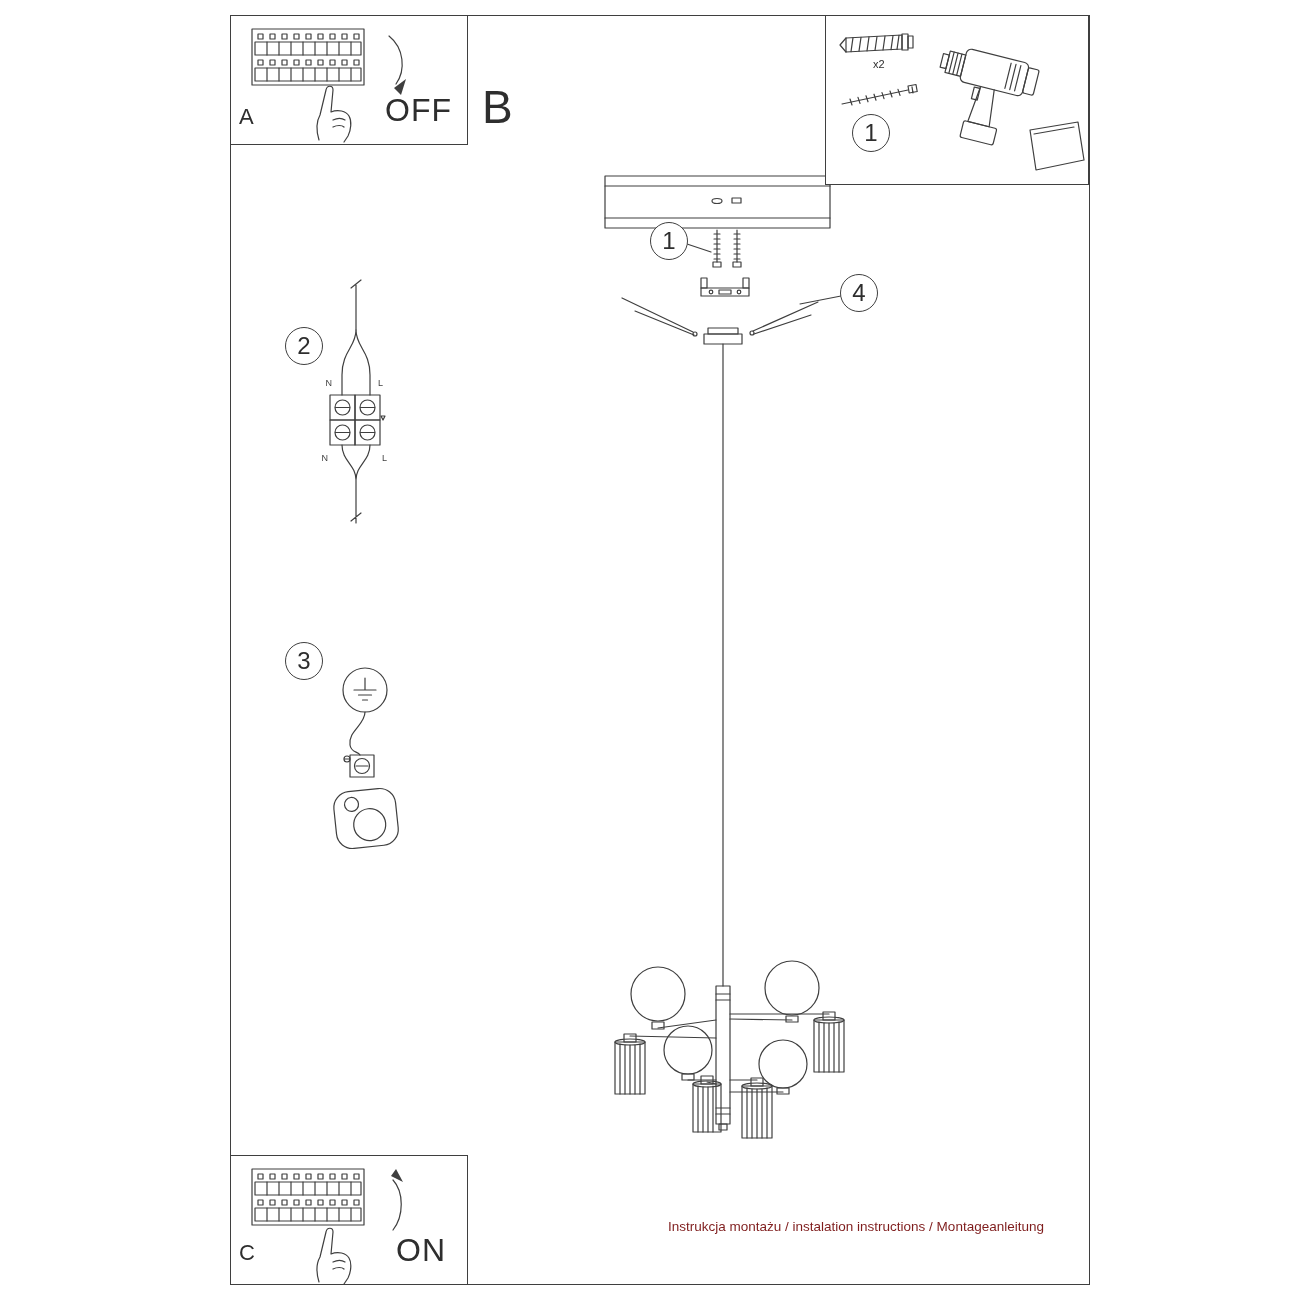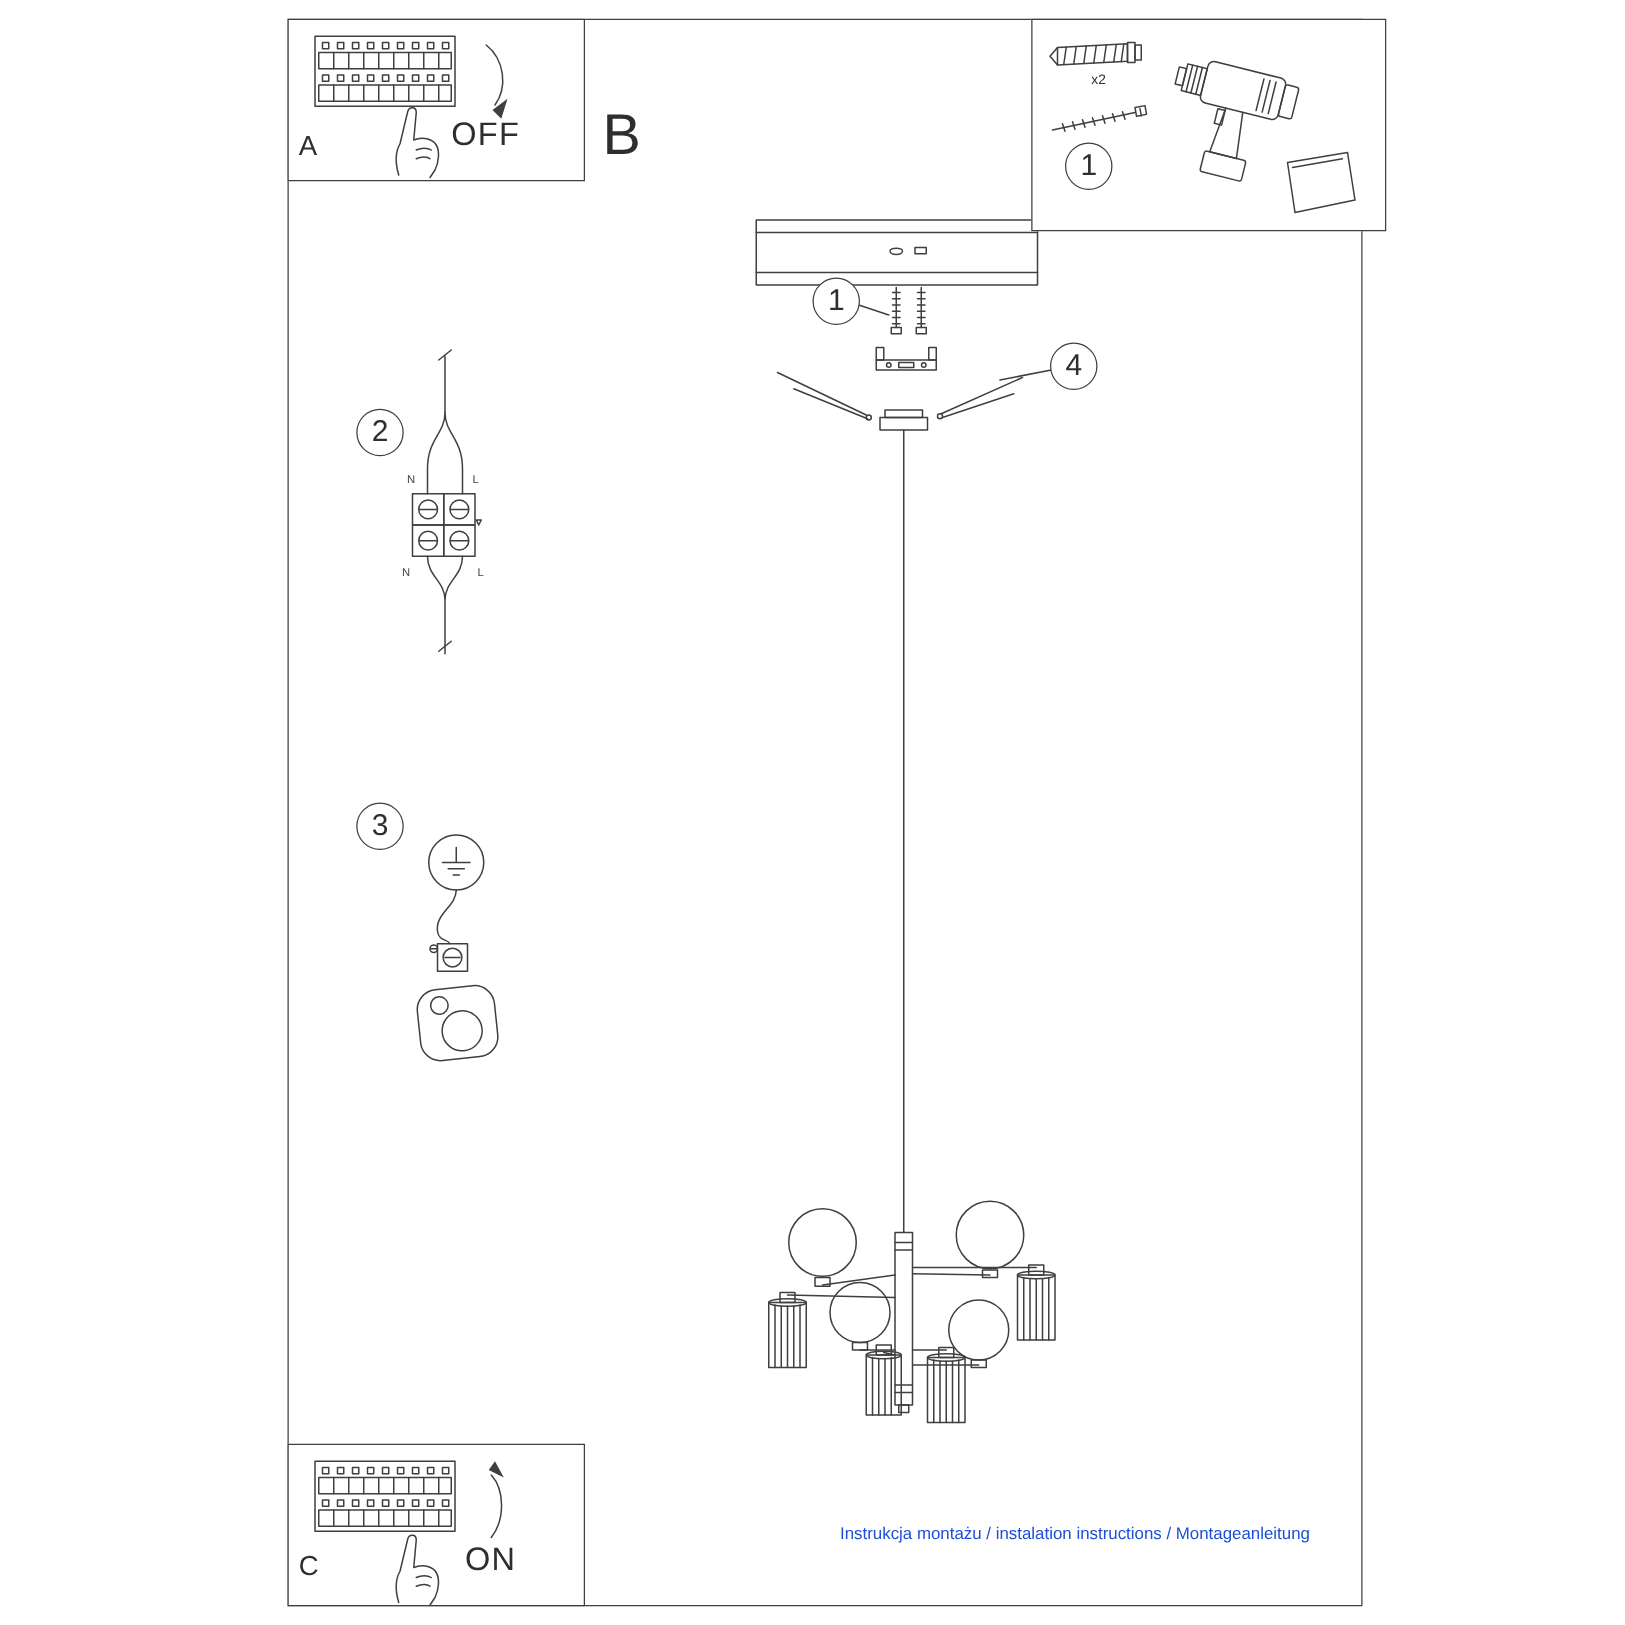--- a/index.html
+++ b/index.html
@@ -3,34 +3,34 @@
 <meta charset="utf-8">
 <style>
   html,body{margin:0;padding:0;background:#fff;}
   .page{position:relative;width:1300px;height:1300px;background:#ffffff;
         font-family:"Liberation Sans",sans-serif;color:#2e2e2e;overflow:hidden;}
   .outer-border{position:absolute;left:230px;top:15px;width:860px;height:1270px;
         border:1.2px solid #3f3f3f;box-sizing:border-box;z-index:0;}
   .panel{position:absolute;border:1.2px solid #3f3f3f;background:#fff;box-sizing:border-box;z-index:2;}
   .panel-a{left:230px;top:15px;width:238px;height:130px;}
   .panel-c{left:230px;top:1155px;width:238px;height:130px;}
-  .tools-box{position:absolute;left:825px;top:15px;width:284px;height:170px;
+  .tools-box{position:absolute;left:825px;top:15px;width:264px;height:170px;
         border:1.2px solid #3f3f3f;background:#fff;box-sizing:border-box;z-index:2;}
   svg{position:absolute;overflow:visible;}
   .ln{fill:none;stroke:#3f3f3f;stroke-width:1.2;stroke-linecap:round;stroke-linejoin:round;}
   .fill{fill:#3f3f3f;stroke:none;}
   svg text{font-family:"Liberation Sans",sans-serif;font-size:9px;fill:#3f3f3f;}
   .corner-label{position:absolute;left:8px;top:88px;font-size:22px;}
-  .action-label{position:absolute;font-size:26px;letter-spacing:1px;}
+  .action-label{position:absolute;font-size:32px;letter-spacing:1px;margin-left:24px;}
   .section-b-label{position:absolute;left:482px;top:80px;font-size:46px;z-index:2;}
   .step-circle{position:absolute;width:38px;height:38px;border:1.6px solid #3f3f3f;border-radius:50%;
         display:flex;align-items:center;justify-content:center;font-size:24px;background:#fff;z-index:3;box-sizing:border-box;}
   .qty{position:absolute;left:47px;top:42px;font-size:11px;}
-  .footer{position:absolute;left:640px;top:1218px;width:440px;text-align:center;
-        font-size:13.5px;line-height:18px;color:#1d4ed8;z-index:2;}
+  .footer{position:absolute;left:668px;top:1218px;width:440px;
+        font-size:13.5px;line-height:18px;color:#7f1d1d;z-index:2;}
 </style>
 </head>
 <body>
 
 <div class="page">
 
   <div class="outer-border"></div>
 
   <div class="panel panel-a">
     <svg style="left:20px;top:12px;" width="120" height="64" viewBox="0 0 120 64">

